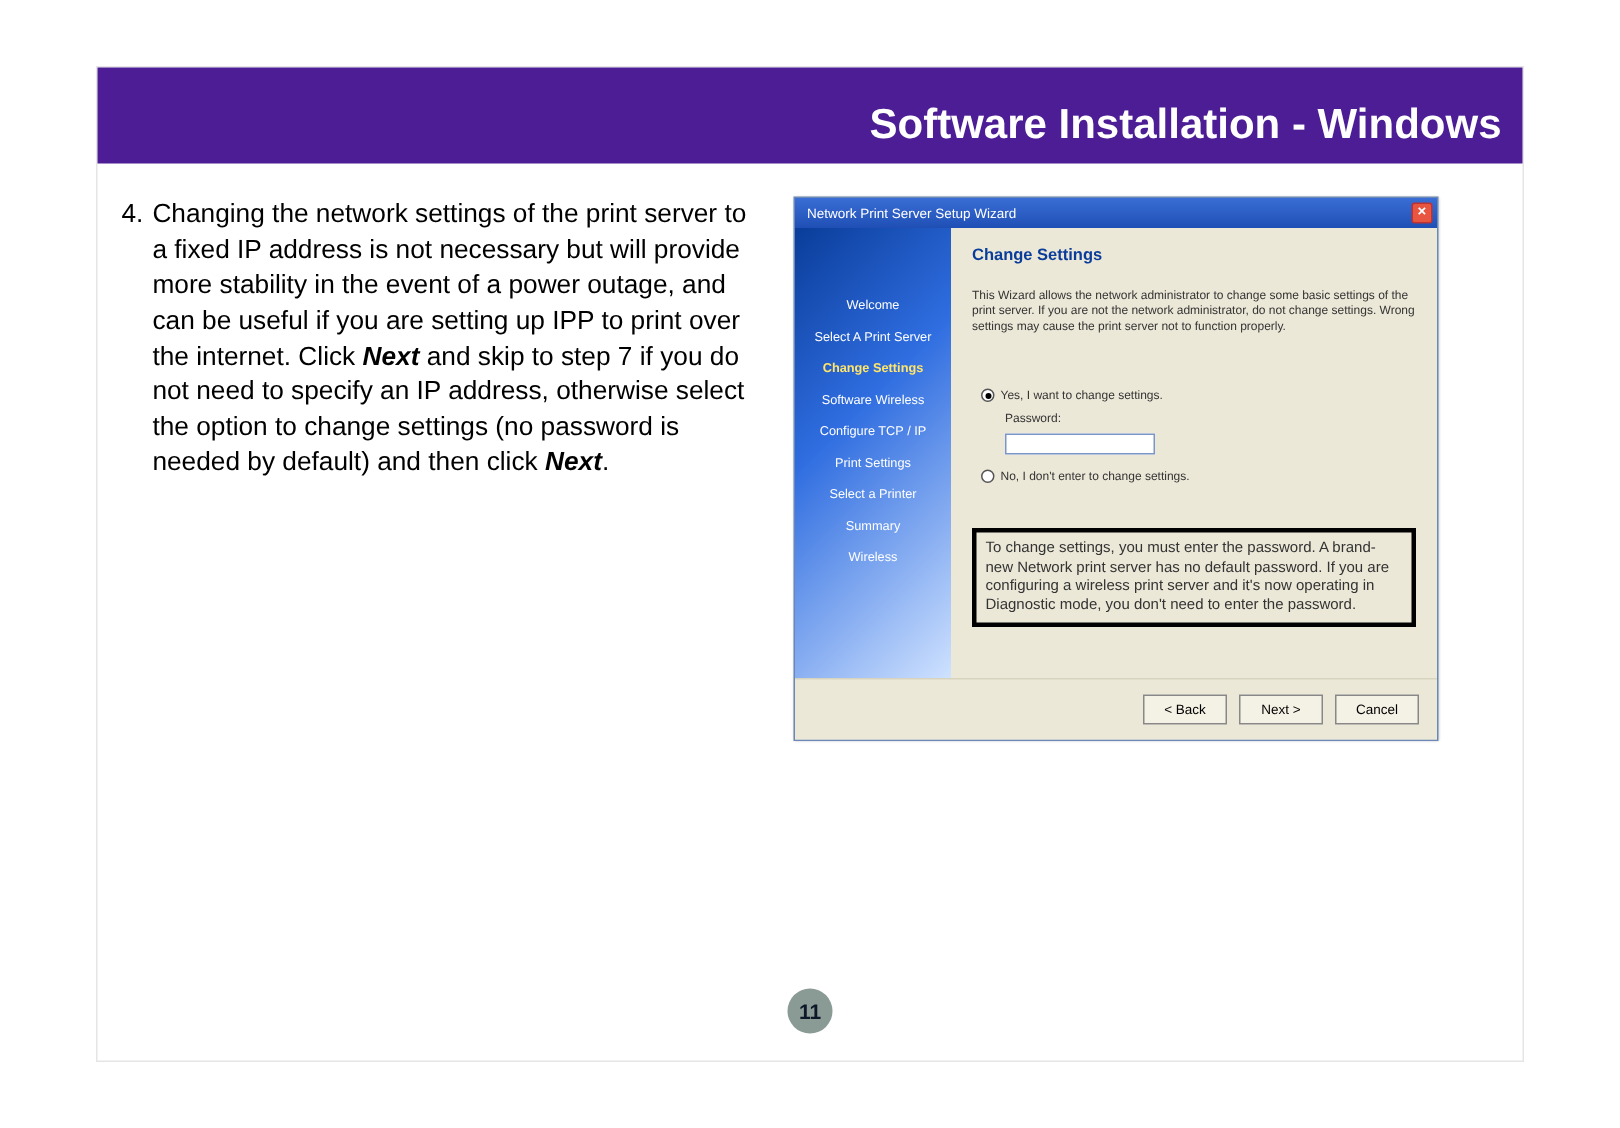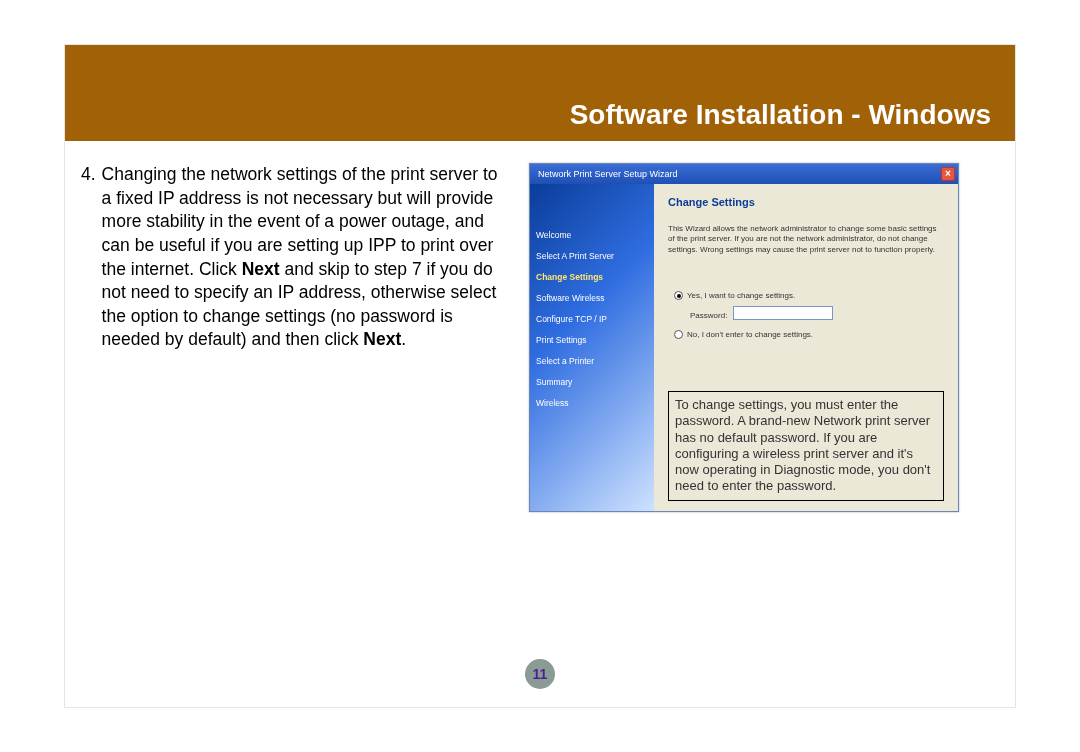--- a/index.html
+++ b/index.html
@@ -13,26 +13,26 @@
   .page-container {
     position: absolute;
     left: 64px;
     top: 44px;
     width: 952px;
     height: 664px;
     border: 1px solid #e5e5e5;
   }
   .header-band {
     width: 100%;
-    height: 96px;
-    background: #a16207;
+    height: 64px;
+    background: #4c1d95;
     display: flex;
     align-items: flex-end;
     justify-content: flex-end;
-    padding: 0 24px 10px 0;
+    padding: 0 14px 10px 0;
   }
   .header-title {
     color: #ffffff;
     font-size: 28px;
     font-weight: bold;
   }
   .content-row {
     display: flex;
     padding: 22px 10px 0 16px;
     gap: 18px;
@@ -41,21 +41,21 @@
     flex: 0 0 430px;
     font-size: 17.5px;
     line-height: 1.35;
     color: #000;
     display: flex;
   }
   .step-num {
     flex: 0 0 auto;
     padding-right: 6px;
   }
-  .step-body span.bold { font-weight: bold; }
+  .step-body span.bold { font-weight: bold; font-style: italic; }
 
   
   .wizard-col { flex: 0 0 440px; }
   .wizard-window {
     width: 430px;
     background: #ece8d8;
     border: 1px solid #6b87b7;
     box-shadow: 0 0 2px rgba(0,0,0,.3);
   }
   .wizard-titlebar {
@@ -72,26 +72,26 @@
     width: 14px; height: 14px;
     background: #e85540;
     border: 1px solid #b33;
     border-radius: 2px;
     color:#fff;
     display:flex;align-items:center;justify-content:center;
     font-size:10px;font-weight:bold;line-height:1;
   }
   .wizard-body { display: flex; min-height: 300px; }
   .wizard-side {
-    width: 124px;
+    width: 104px;
     background: linear-gradient(135deg, #0a3d9a 0%, #2f6de0 40%, #cfe2ff 100%);
     padding: 46px 6px 6px 6px;
     color: #fff;
     font-size: 8.5px;
-    text-align: left;
+    text-align: center;
   }
   .wizard-side .side-item { margin-bottom: 11px; }
   .wizard-side .side-item.active { color: #ffe56a; font-weight: bold; }
   .wizard-main {
     flex: 1;
     padding: 12px 14px 10px 14px;
     font-size: 8px;
     color: #333;
   }
   .wizard-heading {
@@ -100,45 +100,45 @@
     font-size: 11px;
     margin-bottom: 16px;
   }
   .wizard-intro { line-height: 1.3; margin-bottom: 36px; }
   .radio-row { display:flex; align-items:center; gap:4px; margin-bottom:6px; margin-left:6px;}
   .radio-dot {
     width:9px;height:9px;border:1px solid #555;border-radius:50%;
     display:flex;align-items:center;justify-content:center;background:#fff;
   }
   .radio-dot.sel::after{content:"";width:4px;height:4px;background:#000;border-radius:50%;}
-  .pw-row{display:flex;align-items:flex-end;gap:6px;margin:4px 0 10px 22px;}
+  .pw-row{display:flex;align-items:flex-start;gap:6px;margin:4px 0 10px 22px;flex-direction:column;}
   .pw-input{width:100px;height:14px;border:1px solid #7a95c9;background:#fff;}
   .note-box{
-    border:1px solid #000000;
+    border:3px solid #000000;
     padding:5px 6px;
-    margin-top:52px;
+    margin-top:30px;
     line-height:1.25;
-    font-size:13px;
+    font-size:10px;
     color:#333;
   }
   .wizard-footer{
     display:flex;justify-content:flex-end;gap:8px;
     padding:10px 12px;background:#ece8d8;border-top:1px solid #d8d3bf;
   }
   .wbtn{
     width:56px;height:20px;font-size:9px;
     border:1px solid #888;background:#f4f1e5;
     display:flex;align-items:center;justify-content:center;
     cursor:pointer;
   }
   .page-number{
     position:absolute;
     left:50%;bottom:18px;transform:translateX(-50%);
     width:30px;height:30px;border-radius:50%;
-    background:#8a9a94;color:#4c1d95;
+    background:#8a9a94;color:#0f172a;
     display:flex;align-items:center;justify-content:center;
     font-size:14px;font-weight:bold;
   }
 </style>
 </head>
 <body>
 
 <div class="page-container">
 
   <div class="header-band">
@@ -185,19 +185,24 @@
               <span class="pw-input"></span>
             </div>
             <div class="radio-row">
               <span class="radio-dot"></span>
               <span>No, I don't enter to change settings.</span>
             </div>
 
             <div class="note-box">To change settings, you must enter the password. A brand-new Network print server has no default password. If you are configuring a wireless print server and it's now operating in Diagnostic mode, you don't need to enter the password.</div>
           </div>
         </div>
+        <div class="wizard-footer">
+          <div class="wbtn">&lt; Back</div>
+          <div class="wbtn">Next &gt;</div>
+          <div class="wbtn">Cancel</div>
+        </div>
       </div>
     </div>
 
   </div>
 
   <div class="page-number">11</div>
 </div>
 
 </body></html>

